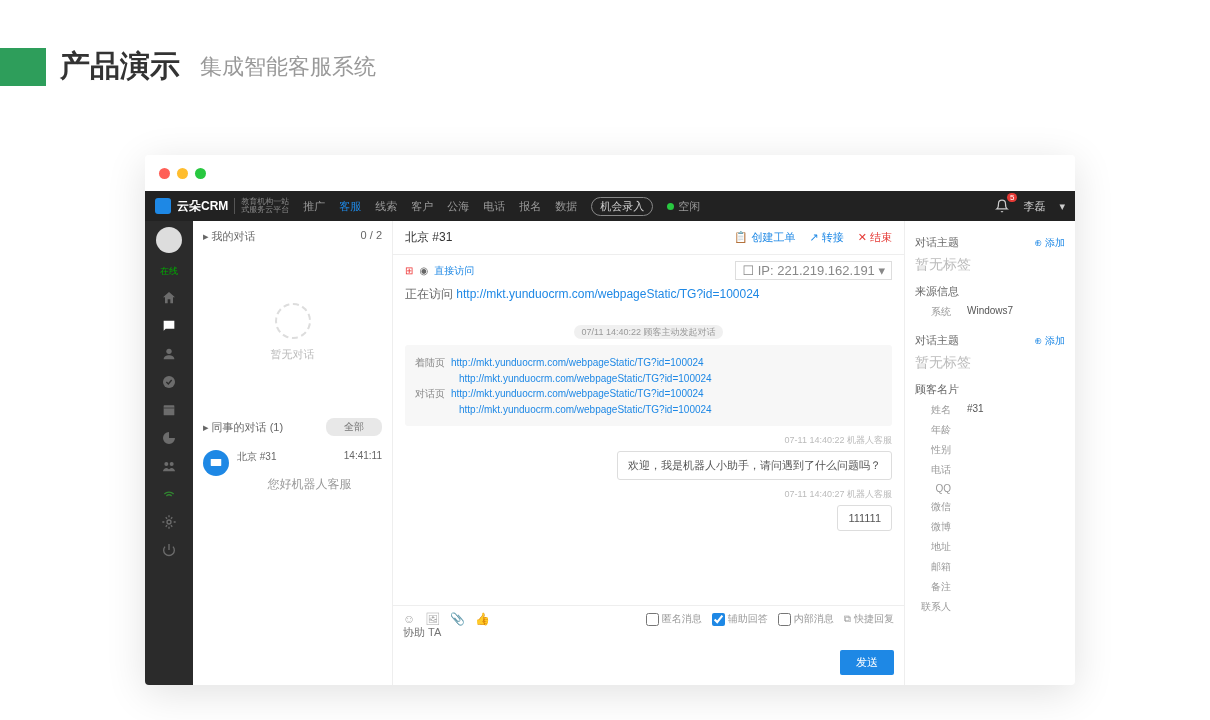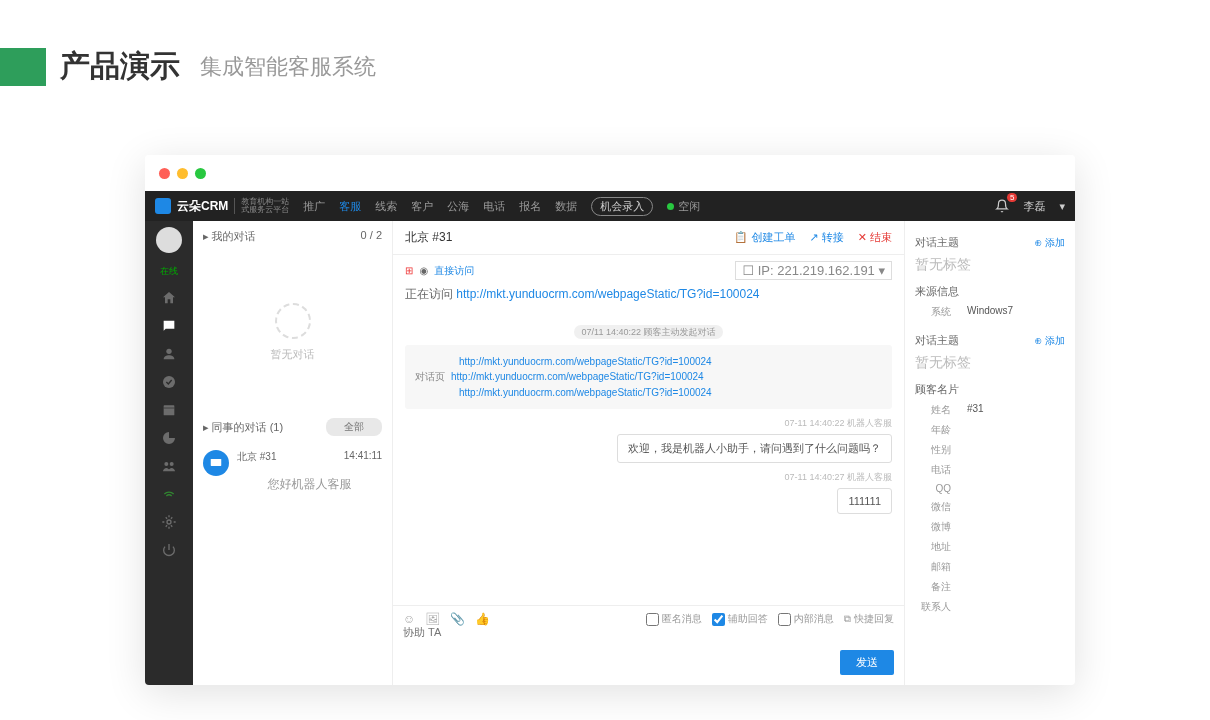--- a/index.html
+++ b/index.html
@@ -216,20 +216,21 @@
           <span style="color:#1e88e5">直接访问</span>
           <span class="ip-box">☐ <span>IP:</span> <span>221.219.162.191</span> ▾</span>
         </div>
         <div class="visit-url">
           <span>正在访问</span>
           <a>http://mkt.yunduocrm.com/webpageStatic/TG?id=100024</a>
         </div>
         <div class="chat-body">
           <div class="sys-pill"><span>07/11 14:40:22  顾客主动发起对话</span></div>
           <div class="info-card">
+            <div><span>着陆页</span><a>http://mkt.yunduocrm.com/webpageStatic/TG?id=100024</a></div>
             <div style="padding-left:38px"><a>http://mkt.yunduocrm.com/webpageStatic/TG?id=100024</a></div>
             <div><span>对话页</span><a>http://mkt.yunduocrm.com/webpageStatic/TG?id=100024</a></div>
             <div style="padding-left:38px"><a>http://mkt.yunduocrm.com/webpageStatic/TG?id=100024</a></div>
           </div>
           <div class="time-stamp">07-11 14:40:22  机器人客服</div>
           <div class="bubble">
               <span>欢迎，我是机器人小助手，请问遇到了什么问题吗？</span>
             </div>
           <div class="time-stamp">07-11 14:40:27  机器人客服</div>
           <div class="bubble">

